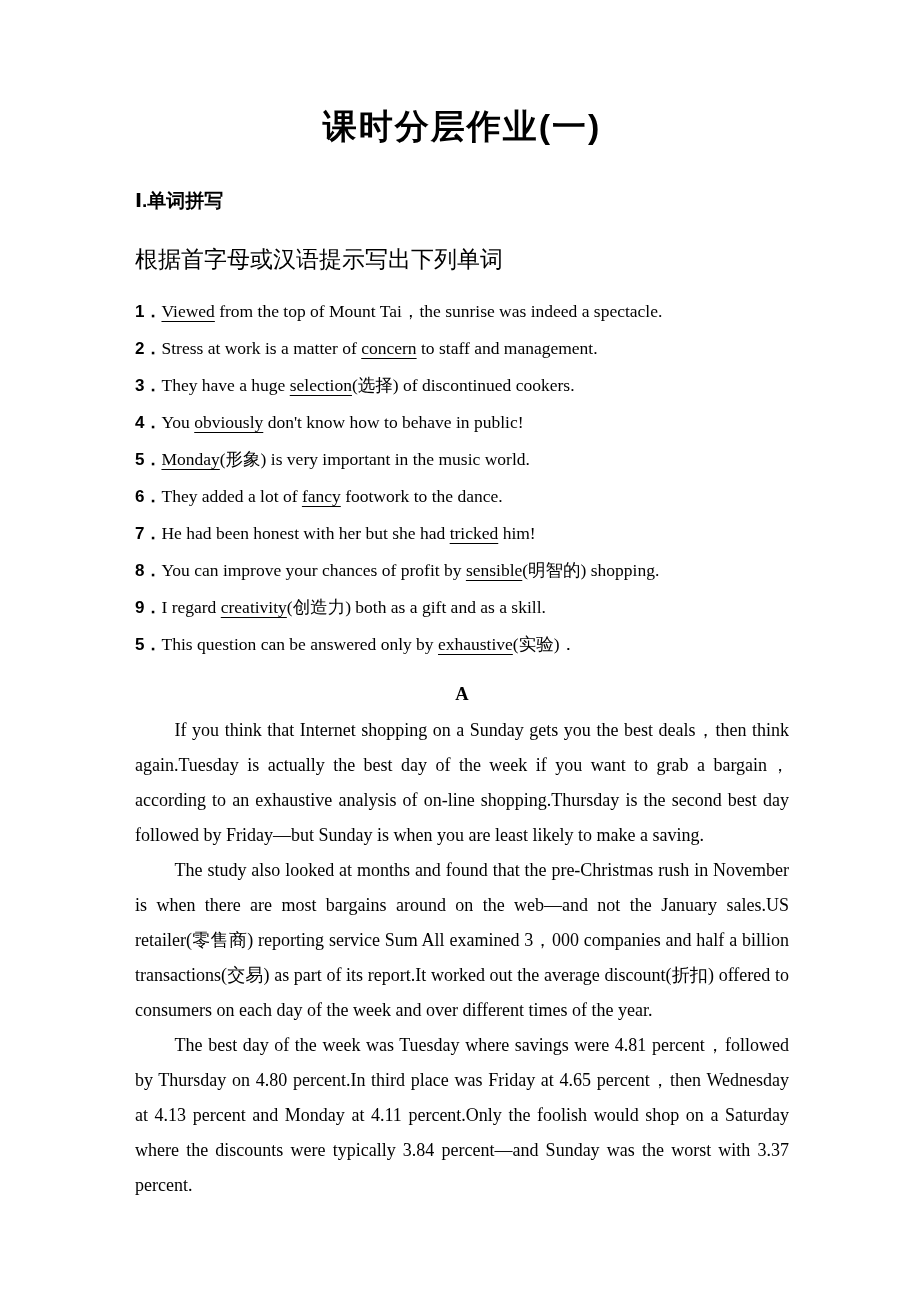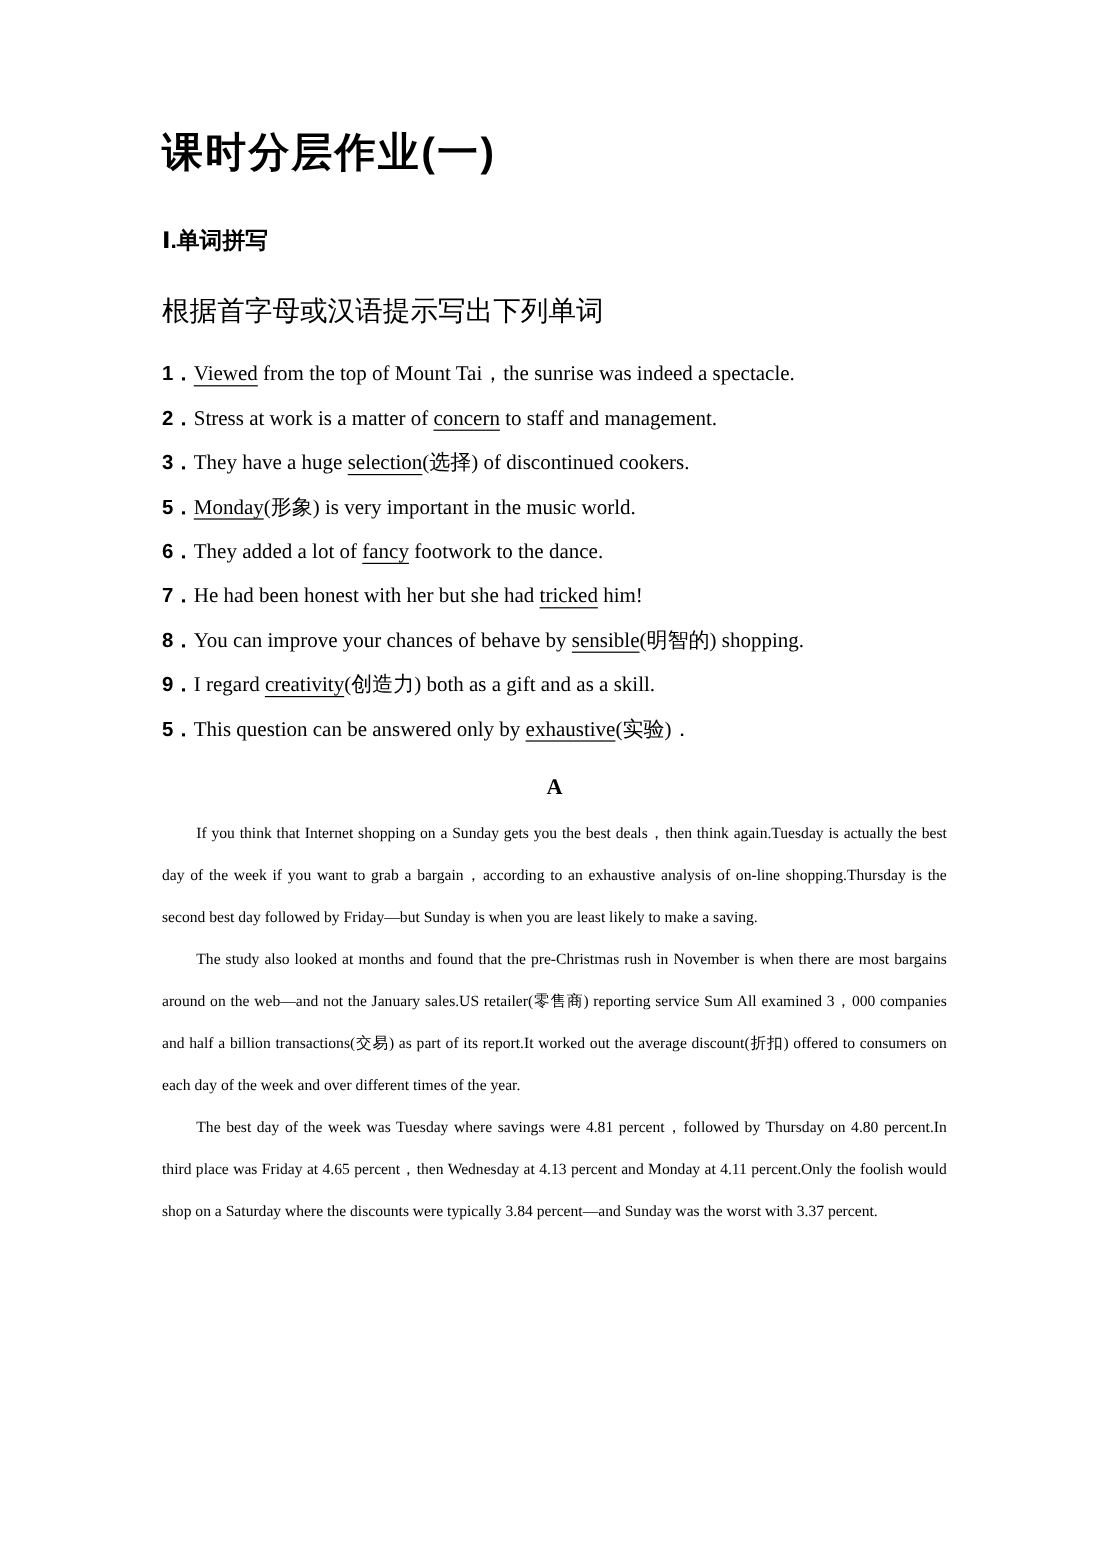--- a/index.html
+++ b/index.html
@@ -14,21 +14,21 @@
   .page {
     width: 920px;
     min-height: 1302px;
     padding: 104px 131px 60px 135px;
     position: relative;
   }
   .doc-title {
     font-family: "Liberation Sans", "DejaVu Sans", sans-serif;
     font-weight: bold;
     font-size: 34px;
-    text-align: left;
+    text-align: center;
     letter-spacing: 2px;
     margin-bottom: 38px;
   }
   .section-heading {
     font-family: "Liberation Sans", "DejaVu Sans", sans-serif;
     font-weight: bold;
     font-size: 19px;
     margin-bottom: 30px;
   }
   .instruction {
@@ -59,21 +59,21 @@
     margin-bottom: 10px;
   }
   .passage-label {
     text-align: center;
     font-weight: bold;
     font-size: 18.5px;
     line-height: 34px;
     margin-bottom: 2px;
   }
   .passage p.para {
-    font-size: 13px;
+    font-size: 18px;
     line-height: 35px;
     text-align: justify;
     text-indent: 2.2em;
   }
 </style>
 </head>
 <body>
 
 <div class="page">
 
@@ -81,24 +81,25 @@
 
   <div class="section">
     <h2 class="section-heading">Ⅰ.单词拼写</h2>
 
     <div class="instruction">根据首字母或汉语提示写出下列单词</div>
 
     <div class="vocab-list">
         <div class="vocab-item"><span class="item-num">1．</span><span><u>Viewed</u><span> from the top of Mount Tai，the sunrise was indeed a spectacle.</span></span></div>
         <div class="vocab-item"><span class="item-num">2．</span><span><span>Stress at work is a matter of </span><u>concern</u><span> to staff and management.</span></span></div>
         <div class="vocab-item"><span class="item-num">3．</span><span><span>They have a huge </span><u>selection</u><span>(选择) of discontinued cookers.</span></span></div>
+        <div class="vocab-item"><span class="item-num">4．</span><span><span>You </span><u>obviously</u><span> don't know how to behave in public!</span></span></div>
         <div class="vocab-item"><span class="item-num">5．</span><span><u>Monday</u><span>(形象) is very important in the music world.</span></span></div>
         <div class="vocab-item"><span class="item-num">6．</span><span><span>They added a lot of </span><u>fancy</u><span> footwork to the dance.</span></span></div>
         <div class="vocab-item"><span class="item-num">7．</span><span><span>He had been honest with her but she had </span><u>tricked</u><span> him!</span></span></div>
-        <div class="vocab-item"><span class="item-num">8．</span><span><span>You can improve your chances of behave by </span><u>sensible</u><span>(明智的) shopping.</span></span></div>
+        <div class="vocab-item"><span class="item-num">8．</span><span><span>You can improve your chances of profit by </span><u>sensible</u><span>(明智的) shopping.</span></span></div>
         <div class="vocab-item"><span class="item-num">9．</span><span><span>I regard </span><u>creativity</u><span>(创造力) both as a gift and as a skill.</span></span></div>
         <div class="vocab-item"><span class="item-num">5．</span><span><span>This question can be answered only by </span><u>exhaustive</u><span>(实验)．</span></span></div>
       </div>
   </div>
 
   <div class="section">
 
     <div class="passage-label">A</div>
 
     <div class="passage">

